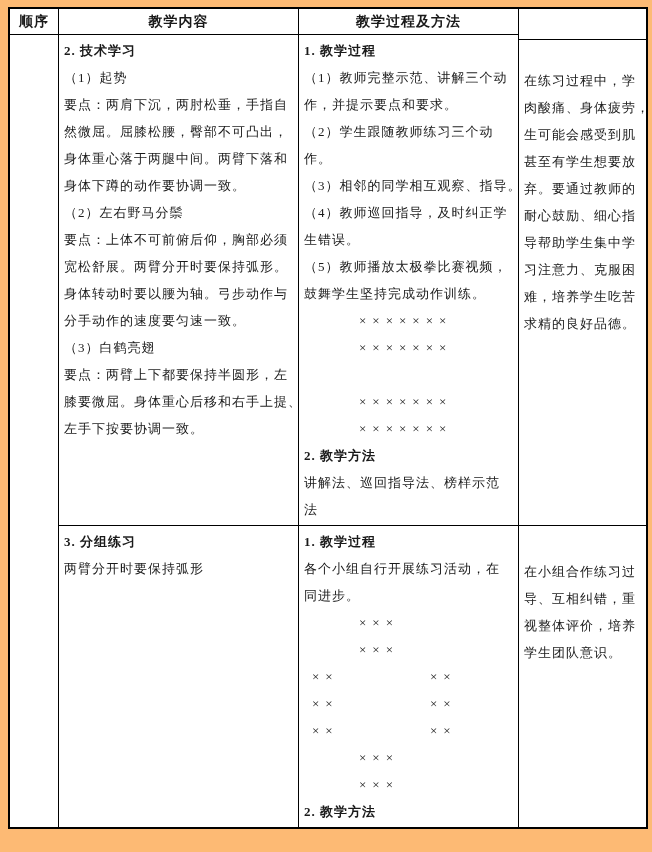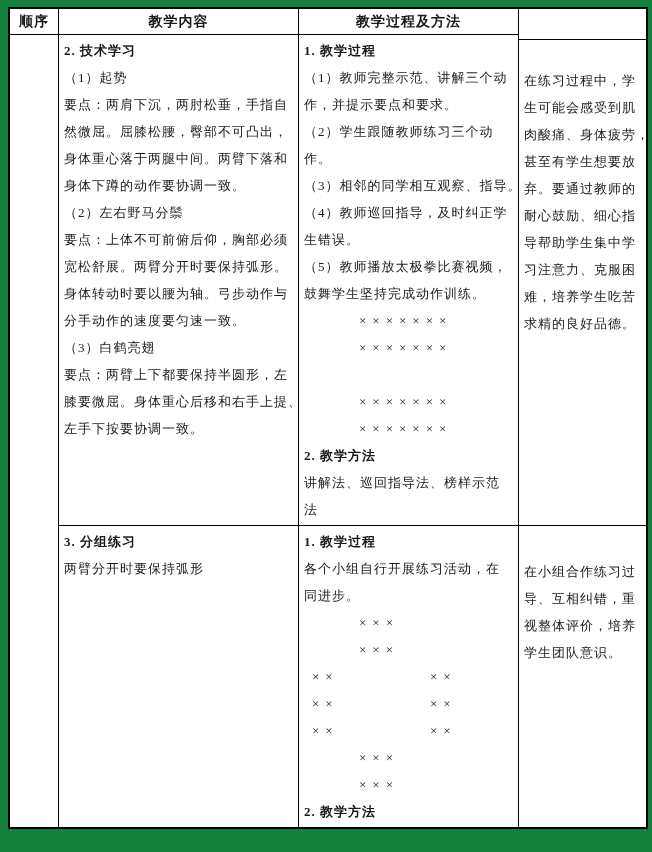--- a/index.html
+++ b/index.html
@@ -5,21 +5,21 @@
   html, body {
     margin: 0;
     padding: 0;
     background: #fdfdfd;
     font-family: "Liberation Serif", "DejaVu Serif", serif;
     color: #1a1a1a;
   }
   .page {
     width: 652px;
     height: 852px;
-    background: #15803d;
+    background: #fdba74;
     position: relative;
     overflow: hidden;
   }
   .lesson-table {
     position: absolute;
     left: 8px;
     top: 7px;
     width: 636px;
     display: grid;
     grid-template-columns: 49px 240px 220px 127px;
@@ -116,22 +116,22 @@
         <div class="line x">×××××××</div>
         <div class="line">&nbsp;</div>
         <div class="line x">×××××××</div>
         <div class="line x">×××××××</div>
         <div class="line bold">2.  教学方法</div>
         <div class="line">讲解法、巡回指导法、榜样示范</div>
         <div class="line">法</div>
       </div>
     <div class="cell body-cell last-col">
         <div class="line">在练习过程中，学</div>
+        <div class="line">肉酸痛、身体疲劳，</div>
         <div class="line">生可能会感受到肌</div>
-        <div class="line">肉酸痛、身体疲劳，</div>
         <div class="line">甚至有学生想要放</div>
         <div class="line">弃。要通过教师的</div>
         <div class="line">耐心鼓励、细心指</div>
         <div class="line">导帮助学生集中学</div>
         <div class="line">习注意力、克服困</div>
         <div class="line">难，培养学生吃苦</div>
         <div class="line">求精的良好品德。</div>
       </div>
 
     <div class="cell body-cell last-row">

